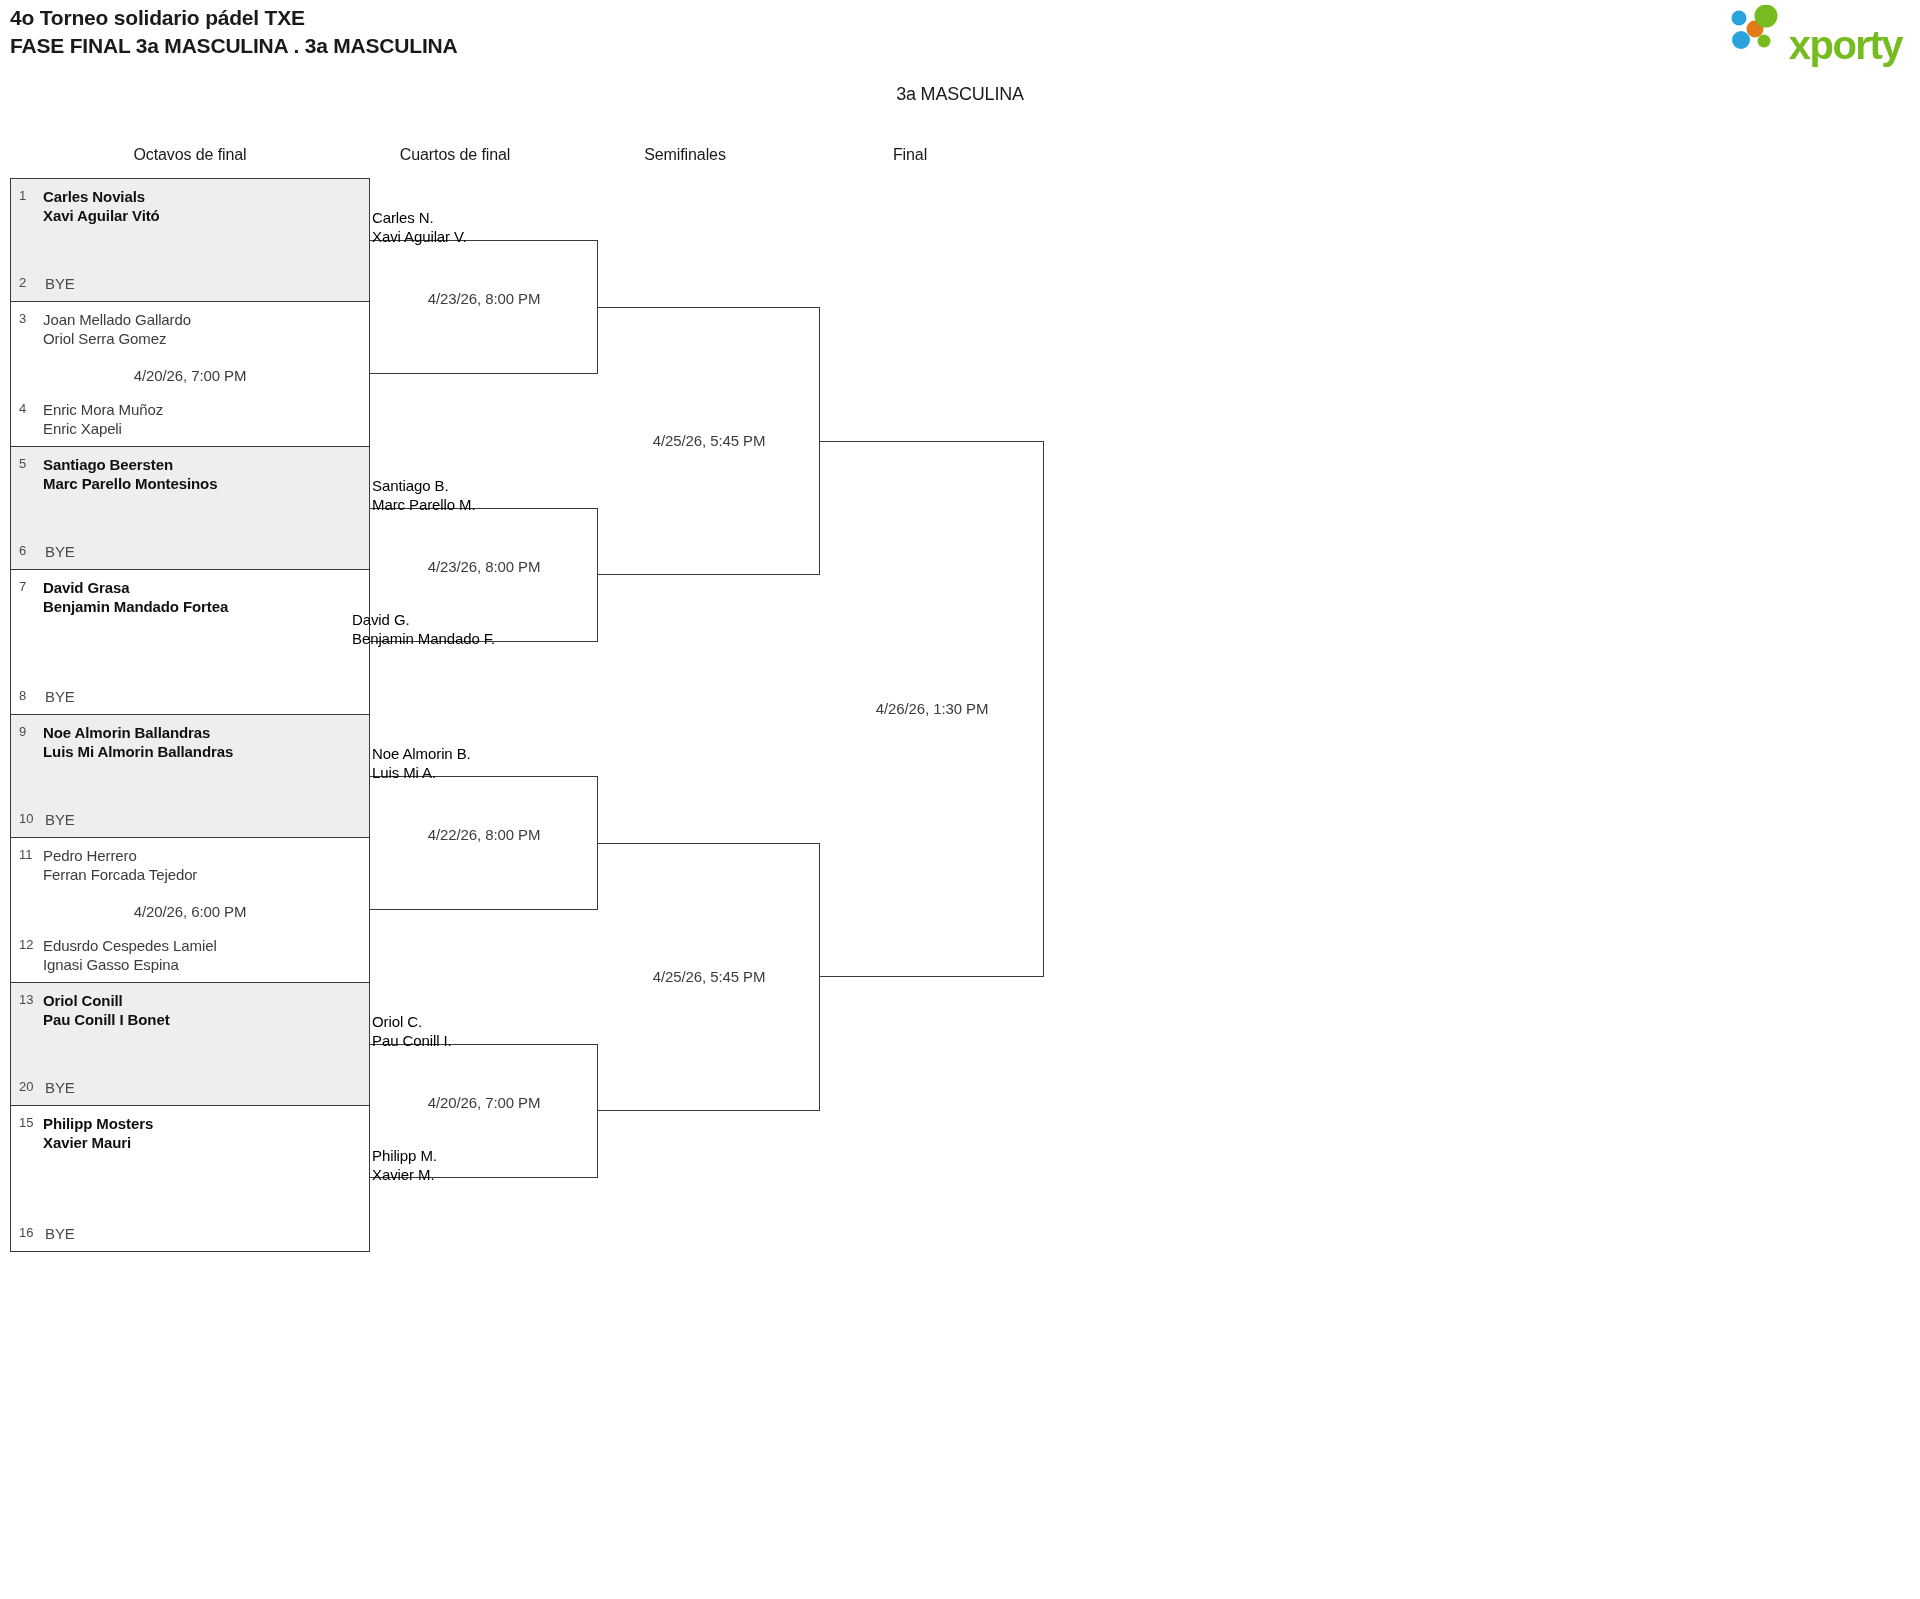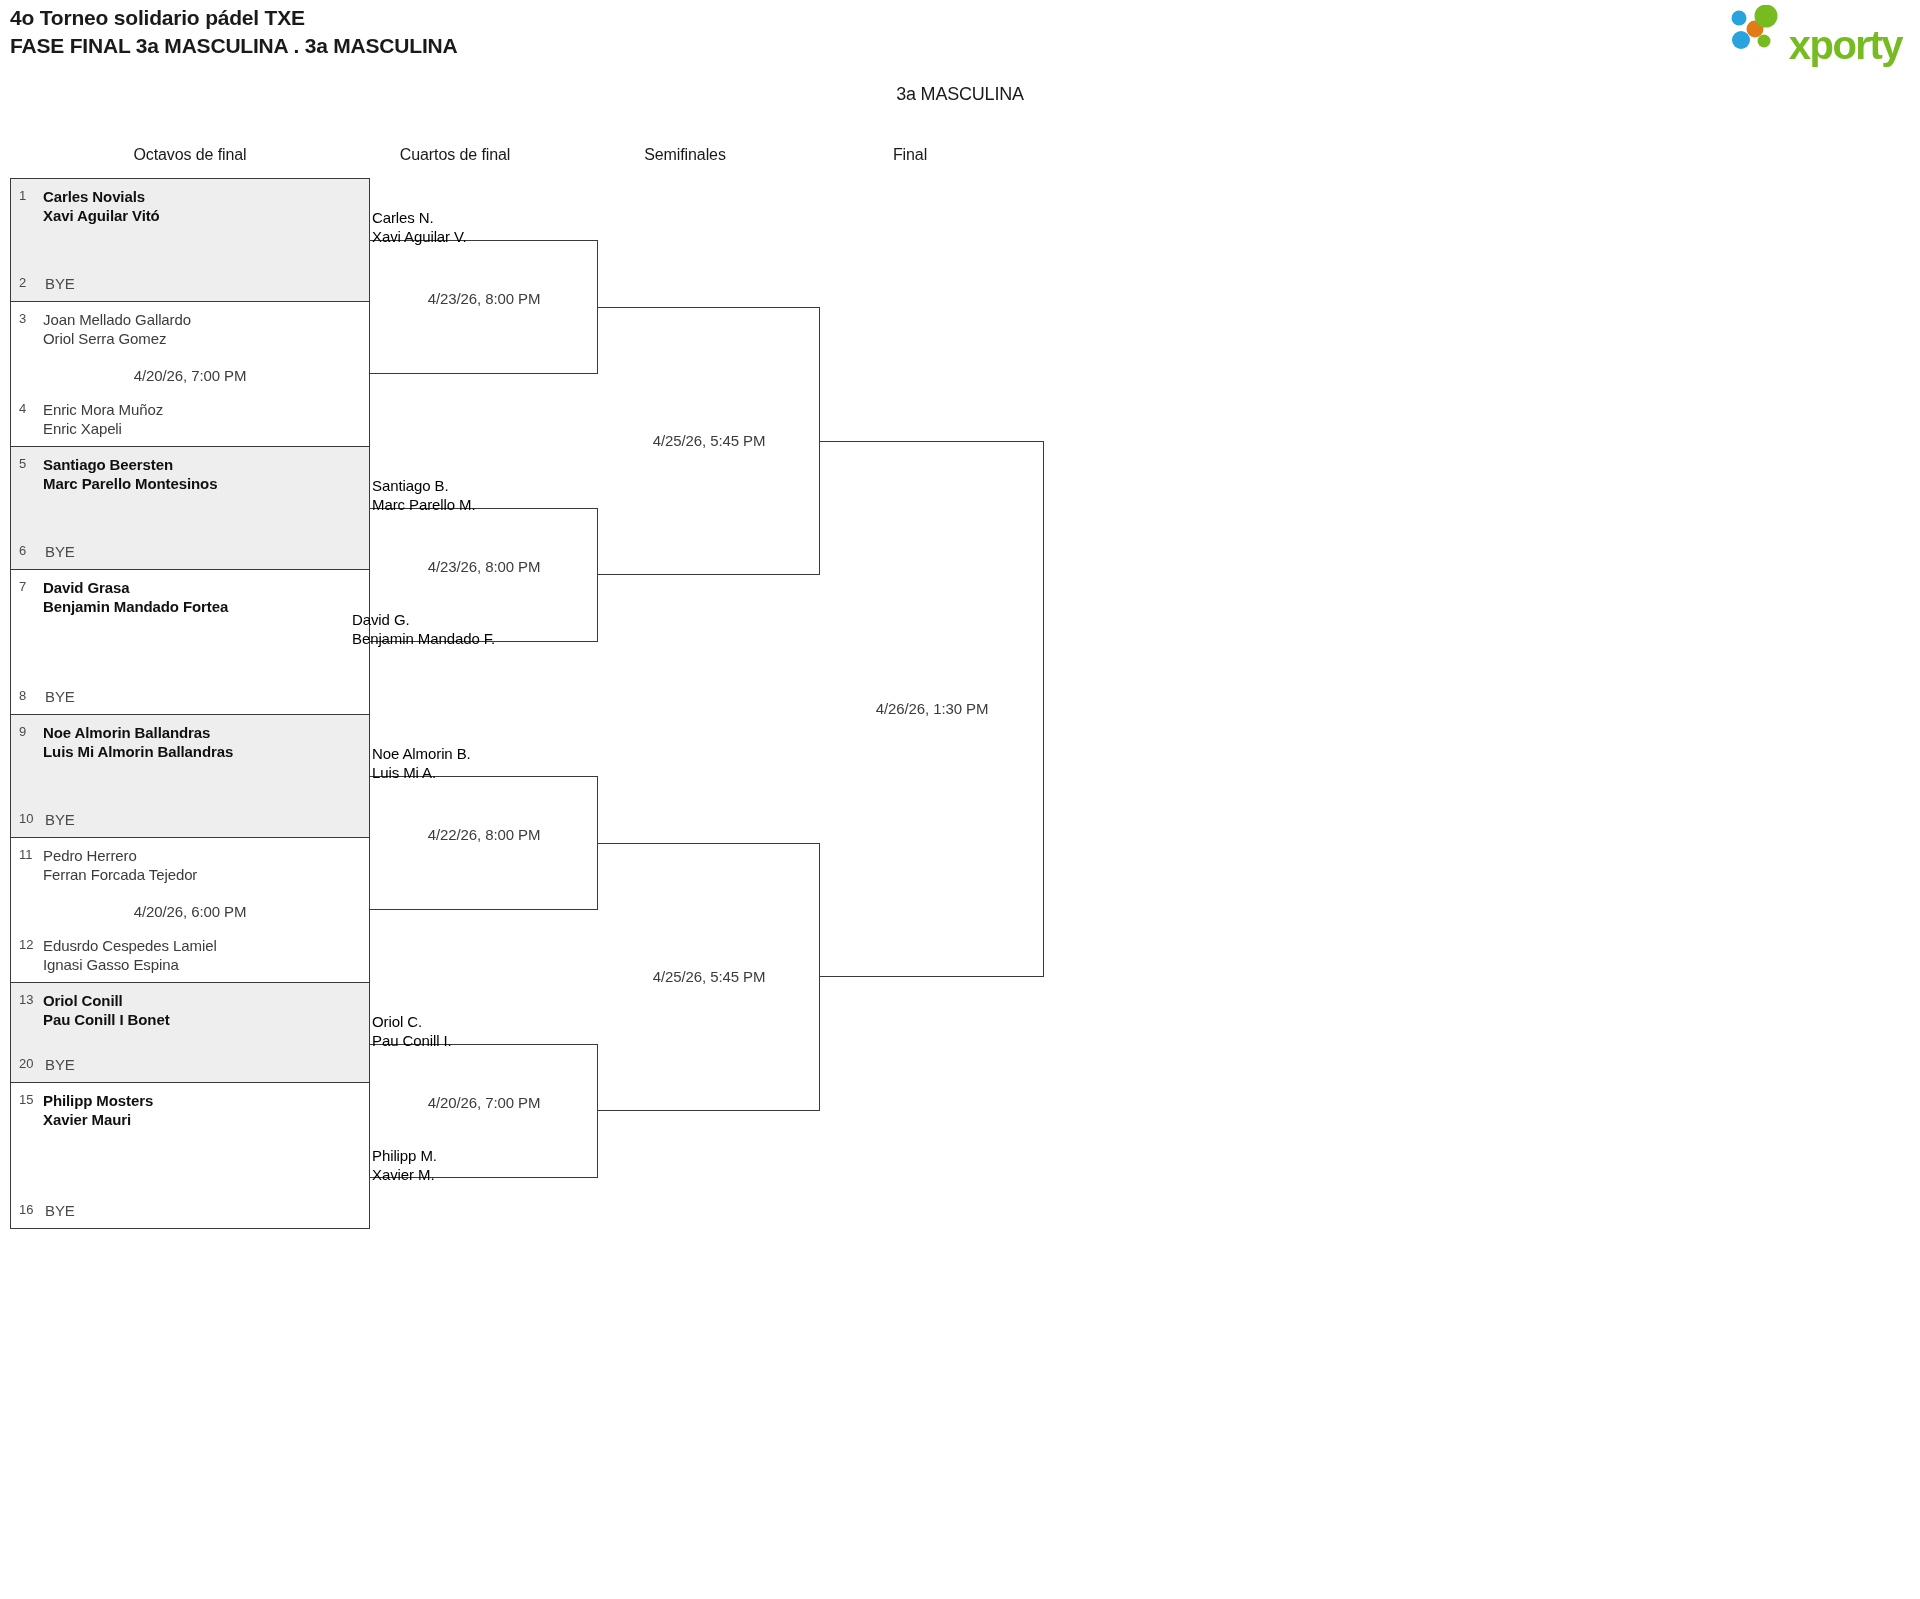--- a/index.html
+++ b/index.html
@@ -278,21 +278,21 @@
           </div>
           <div class="slot bot">
             <span class="seed">12</span>
             <span class="names">
               <div class="pname">Edusrdo Cespedes Lamiel</div>
               <div class="pname">Ignasi Gasso Espina</div>
             </span>
           </div>
           <div class="r1-date" style="top:65px">4/20/26, 6:00 PM</div>
         </div>
-        <div class="r1-match shaded" style="height: 100px;">
+        <div class="r1-match shaded" style="height: 123px;">
           <div class="slot top winner">
             <span class="seed">13</span>
             <span class="names">
               <div class="pname">Oriol Conill</div>
               <div class="pname">Pau Conill I Bonet</div>
             </span>
           </div>
           <div class="slot bot">
             <span class="seed">20</span>
             <span class="bye-label">BYE</span>

